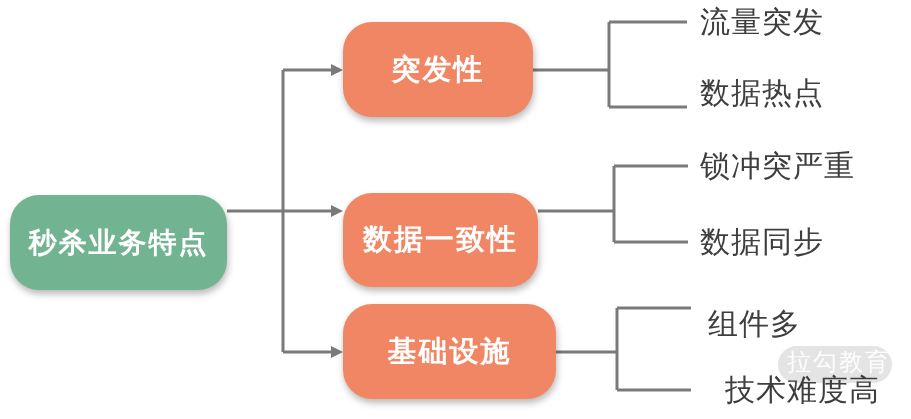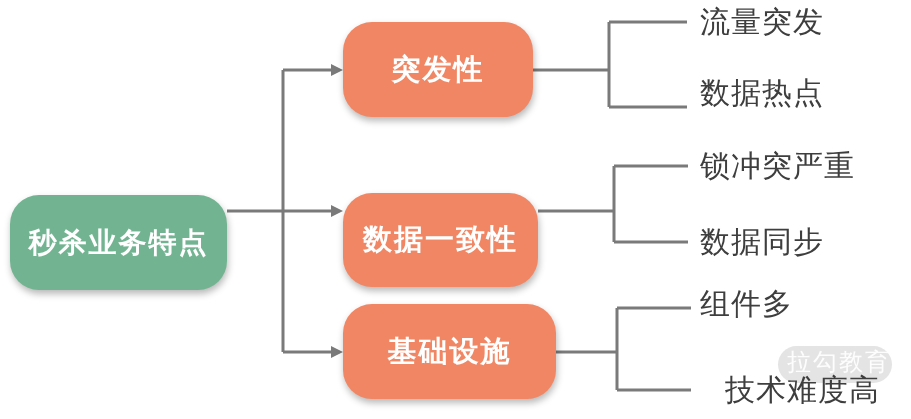--- a/index.html
+++ b/index.html
@@ -17,21 +17,21 @@
   .branch{left:343px;background:#F08663;font-size:29px;}
   .b0{top:22px;width:190px;height:95px;}
   .b1{top:163px;width:195px;height:94px;margin-top:30px;}
   .b2{top:304px;width:213px;height:95px;}
   .leaf{
     position:absolute;left:700px;transform:translateY(-50%);
     font-size:30px;color:#3e3e3e;white-space:nowrap;z-index:2;letter-spacing:1px;
   }
   .l00{top:22px;} .l01{top:93px;}
   .l10{top:166px;} .l11{top:242px;font-family:Liberation Mono, monospace;}
-  .l20{top:304px;} .l21{top:390px;margin-left:25px;}
+  .l20{top:324px;margin-left:8px;} .l21{top:390px;margin-left:25px;}
   .watermark{
     position:absolute;left:778px;top:346px;width:114px;height:37px;border-radius:19px;
     background:#e4e4e4;z-index:0;display:flex;
     padding-left:9px;box-sizing:border-box;
   }
   .watermark span{
     font-size:24px;color:rgba(255,255,255,0.92);letter-spacing:2px;white-space:nowrap;
   }
 </style>
 </head>

